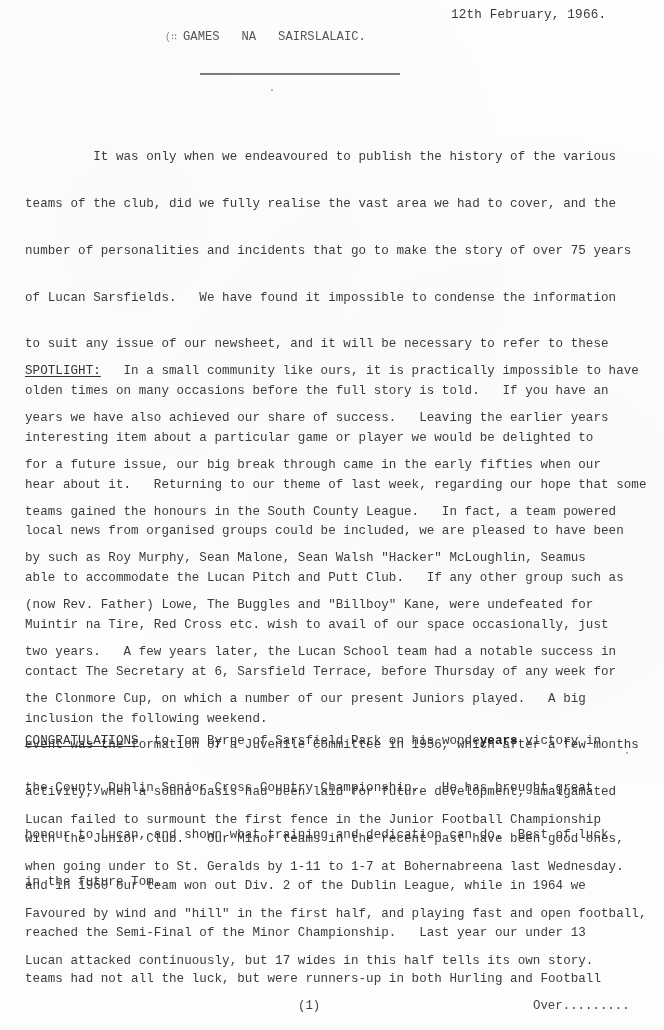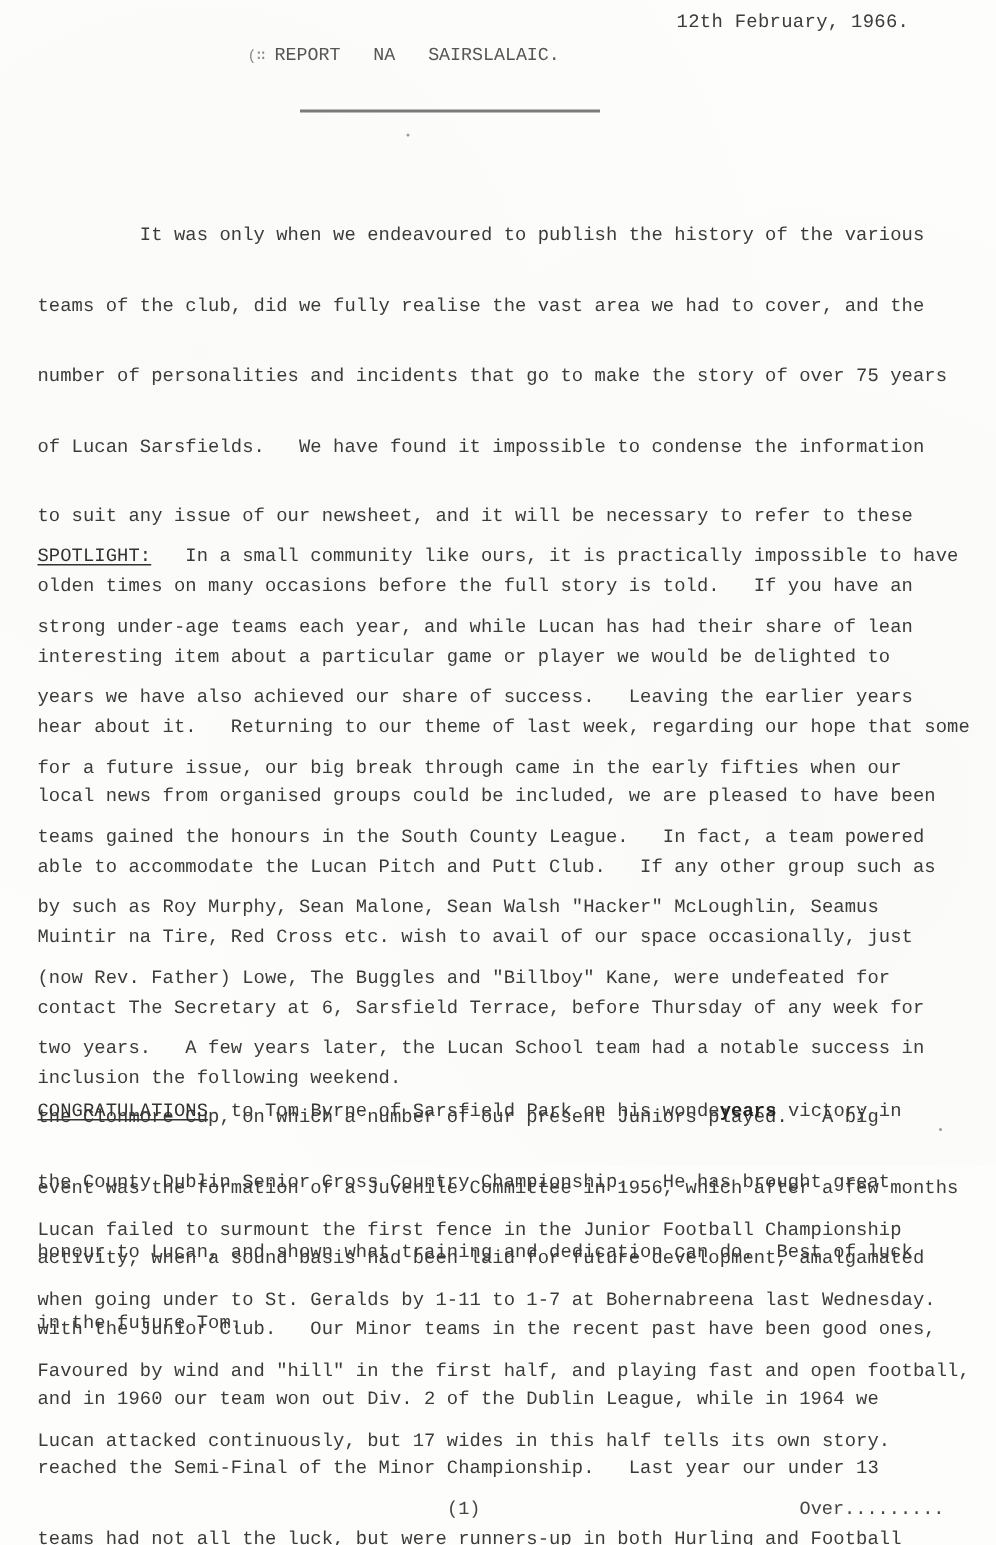--- a/index.html
+++ b/index.html
@@ -54,21 +54,21 @@
       font-size: 12.4px; white-space: pre; color: #444;
     }
   </style>
 </head>
 <body>
 
 <div class="page">
 
   <div class="date">12th February, 1966.</div>
 
-  <div class="title-wrap"><span class="title-smudge">(∷</span><span>REPORT   NA   SAIRSLALAIC.</span></div>
+  <div class="title-wrap"><span class="title-smudge">(∷</span><span>GAMES   NA   SAIRSLALAIC.</span></div>
   <div class="title-rule"></div>
   <div class="dot" style="top:89px;left:271px;"></div>
 
   <div class="block" style="top:107px;">
     <div>         It was only when we endeavoured to publish the history of the various</div>
     <div>teams of the club, did we fully realise the vast area we had to cover, and the</div>
     <div>number of personalities and incidents that go to make the story of over 75 years</div>
     <div>of Lucan Sarsfields.   We have found it impossible to condense the information</div>
     <div>to suit any issue of our newsheet, and it will be necessary to refer to these</div>
     <div>olden times on many occasions before the full story is told.   If you have an</div>
@@ -76,21 +76,20 @@
     <div>hear about it.   Returning to our theme of last week, regarding our hope that some</div>
     <div>local news from organised groups could be included, we are pleased to have been</div>
     <div>able to accommodate the Lucan Pitch and Putt Club.   If any other group such as</div>
     <div>Muintir na Tire, Red Cross etc. wish to avail of our space occasionally, just</div>
     <div>contact The Secretary at 6, Sarsfield Terrace, before Thursday of any week for</div>
     <div>inclusion the following weekend.</div>
   </div>
 
   <div class="block" style="top:321px;">
     <div><span class="heading">SPOTLIGHT:</span><span>   In a small community like ours, it is practically impossible to have</span></div>
-    <div>strong under-age teams each year, and while Lucan has had their share of lean</div>
     <div>years we have also achieved our share of success.   Leaving the earlier years</div>
     <div>for a future issue, our big break through came in the early fifties when our</div>
     <div>teams gained the honours in the South County League.   In fact, a team powered</div>
     <div>by such as Roy Murphy, Sean Malone, Sean Walsh "Hacker" McLoughlin, Seamus</div>
     <div>(now Rev. Father) Lowe, The Buggles and "Billboy" Kane, were undefeated for</div>
     <div>two years.   A few years later, the Lucan School team had a notable success in</div>
     <div>the Clonmore Cup, on which a number of our present Juniors played.   A big</div>
     <div>event was the formation of a Juvenile Committee in 1956, which after a few months</div>
     <div>activity, when a sound basis had been laid for future development, amalgamated</div>
     <div>with the Junior Club.   Our Minor teams in the recent past have been good ones,</div>

